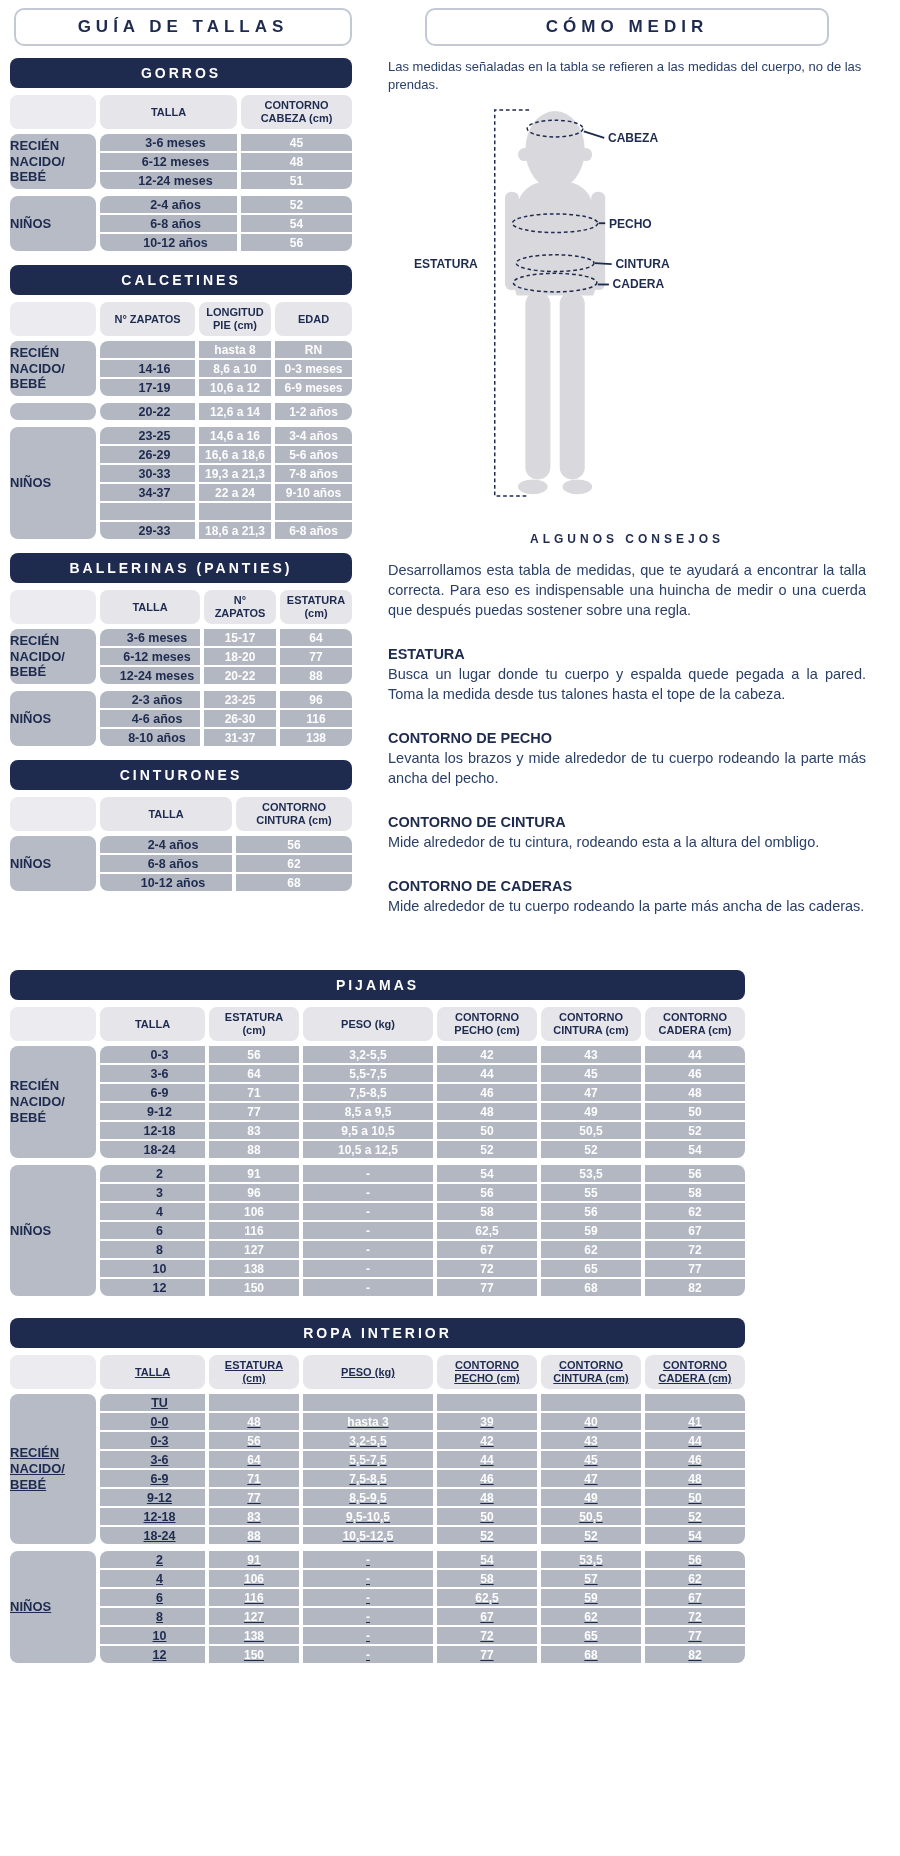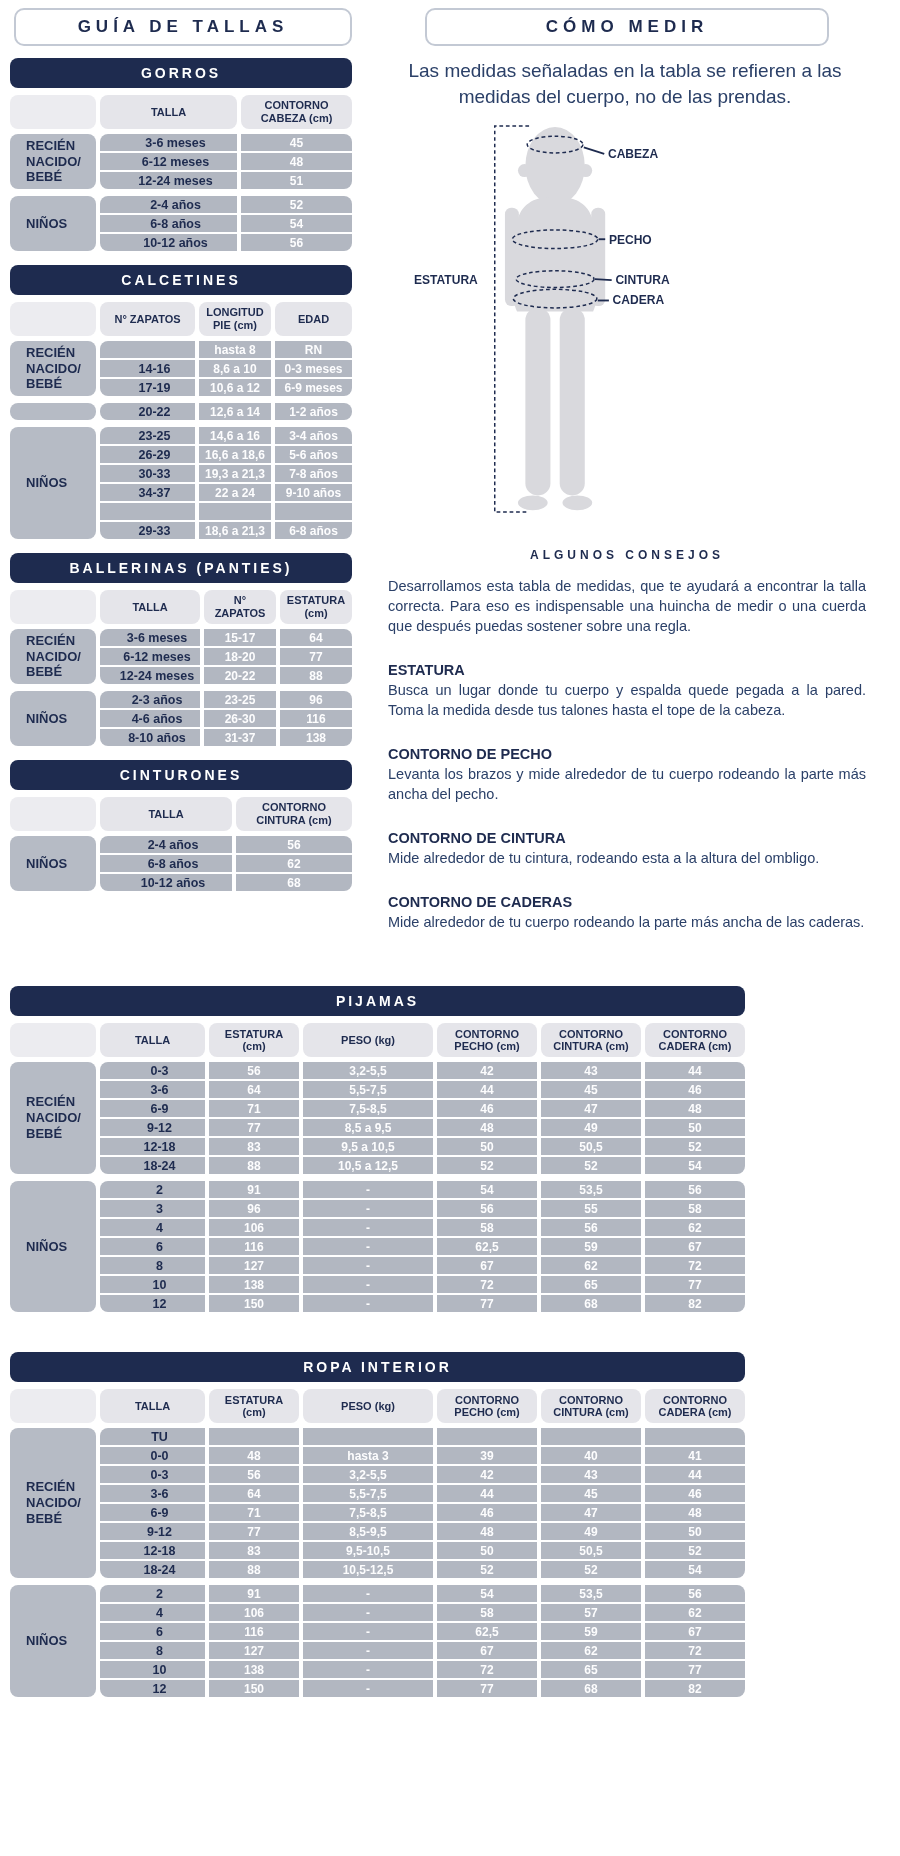--- a/index.html
+++ b/index.html
@@ -14,21 +14,21 @@
 
   .title-box{
     border:2px solid #c3c9d4;border-radius:10px;height:34px;
     display:flex;align-items:center;justify-content:center;
     font-weight:bold;font-size:17px;letter-spacing:5px;color:var(--c-navy);
   }
   .left-col>.title-box{margin:0 0 12px 4px;}
   .right-col>.title-box{width:400px;margin:0 auto 12px auto;}
 
   .intro{
-    text-align:center;font-size:19px;line-height:1.35;color:var(--c-text);
+    font-size:13px;line-height:1.35;color:var(--c-text);
     margin:0 4px 4px 0;font-weight:500;
   }
 
   
   .size-table{margin-bottom:14px;}
   .t-bar{
     background:var(--c-navy);color:#fff;border-radius:8px;height:30px;
     display:flex;align-items:center;justify-content:center;
     font-weight:bold;letter-spacing:3px;font-size:14px;margin-bottom:7px;
   }
@@ -37,38 +37,38 @@
   .t-grid{display:grid;grid-template-columns:var(--cols);gap:4px;flex:1;min-width:0;}
   .h-cell{
     background:var(--c-head);border-radius:8px;min-height:34px;
     display:flex;align-items:center;justify-content:center;text-align:center;
     font-weight:bold;font-size:11px;line-height:1.15;color:var(--c-navy);padding:2px 3px;box-sizing:border-box;
   }
   .t-group{display:flex;gap:4px;margin-bottom:7px;}
   .t-cat{
     width:var(--catw);flex:none;border-radius:8px;background:var(--c-cat);
     color:var(--c-navy);font-weight:bold;font-size:13px;line-height:1.22;
-    display:flex;align-items:center;padding-left:16px;box-sizing:border-box;
+    display:flex;align-items:center;padding-left:0;box-sizing:border-box;
   }
   .t-rows{flex:1;display:flex;flex-direction:column;gap:2px;border-radius:8px;overflow:hidden;min-width:0;}
   .t-row{display:grid;grid-template-columns:var(--cols);gap:4px;}
   .t-cell{
     background:var(--c-cell);min-height:17px;display:flex;align-items:center;justify-content:center;
     font-size:12px;font-weight:600;color:#fdfdfe;padding:1px 2px;box-sizing:border-box;
   }
   .t-cell.c0{color:var(--c-navy);font-weight:bold;font-size:12.5px;padding-left:16px;}
 
   .t-gorros{--catw:86px;--cols:137px 1fr;}
   .t-calcetines{--catw:86px;--cols:95px 72px 1fr;}
   .t-ballerinas{--catw:86px;--cols:100px 72px 1fr;}
   .t-cinturones{--catw:86px;--cols:132px 1fr;}
   .t-pijamas,.t-ropa_interior{--catw:86px;--cols:105px 90px 130px 100px 100px 1fr;}
 
   .bottom{width:735px;margin:28px 0 0 10px;}
-  .t-ropa_interior{margin-top:40px;}
+  .t-ropa_interior{margin-top:22px;text-decoration:underline;}
 
   
   .tips-title{
     text-align:center;font-weight:bold;letter-spacing:4px;font-size:12px;
     color:var(--c-navy);margin:8px 0 14px 0;
   }
   .tip-text{
     font-size:14.5px;line-height:1.38;text-align:justify;color:var(--c-text);
     margin:0 0 26px 0;font-weight:500;
   }

